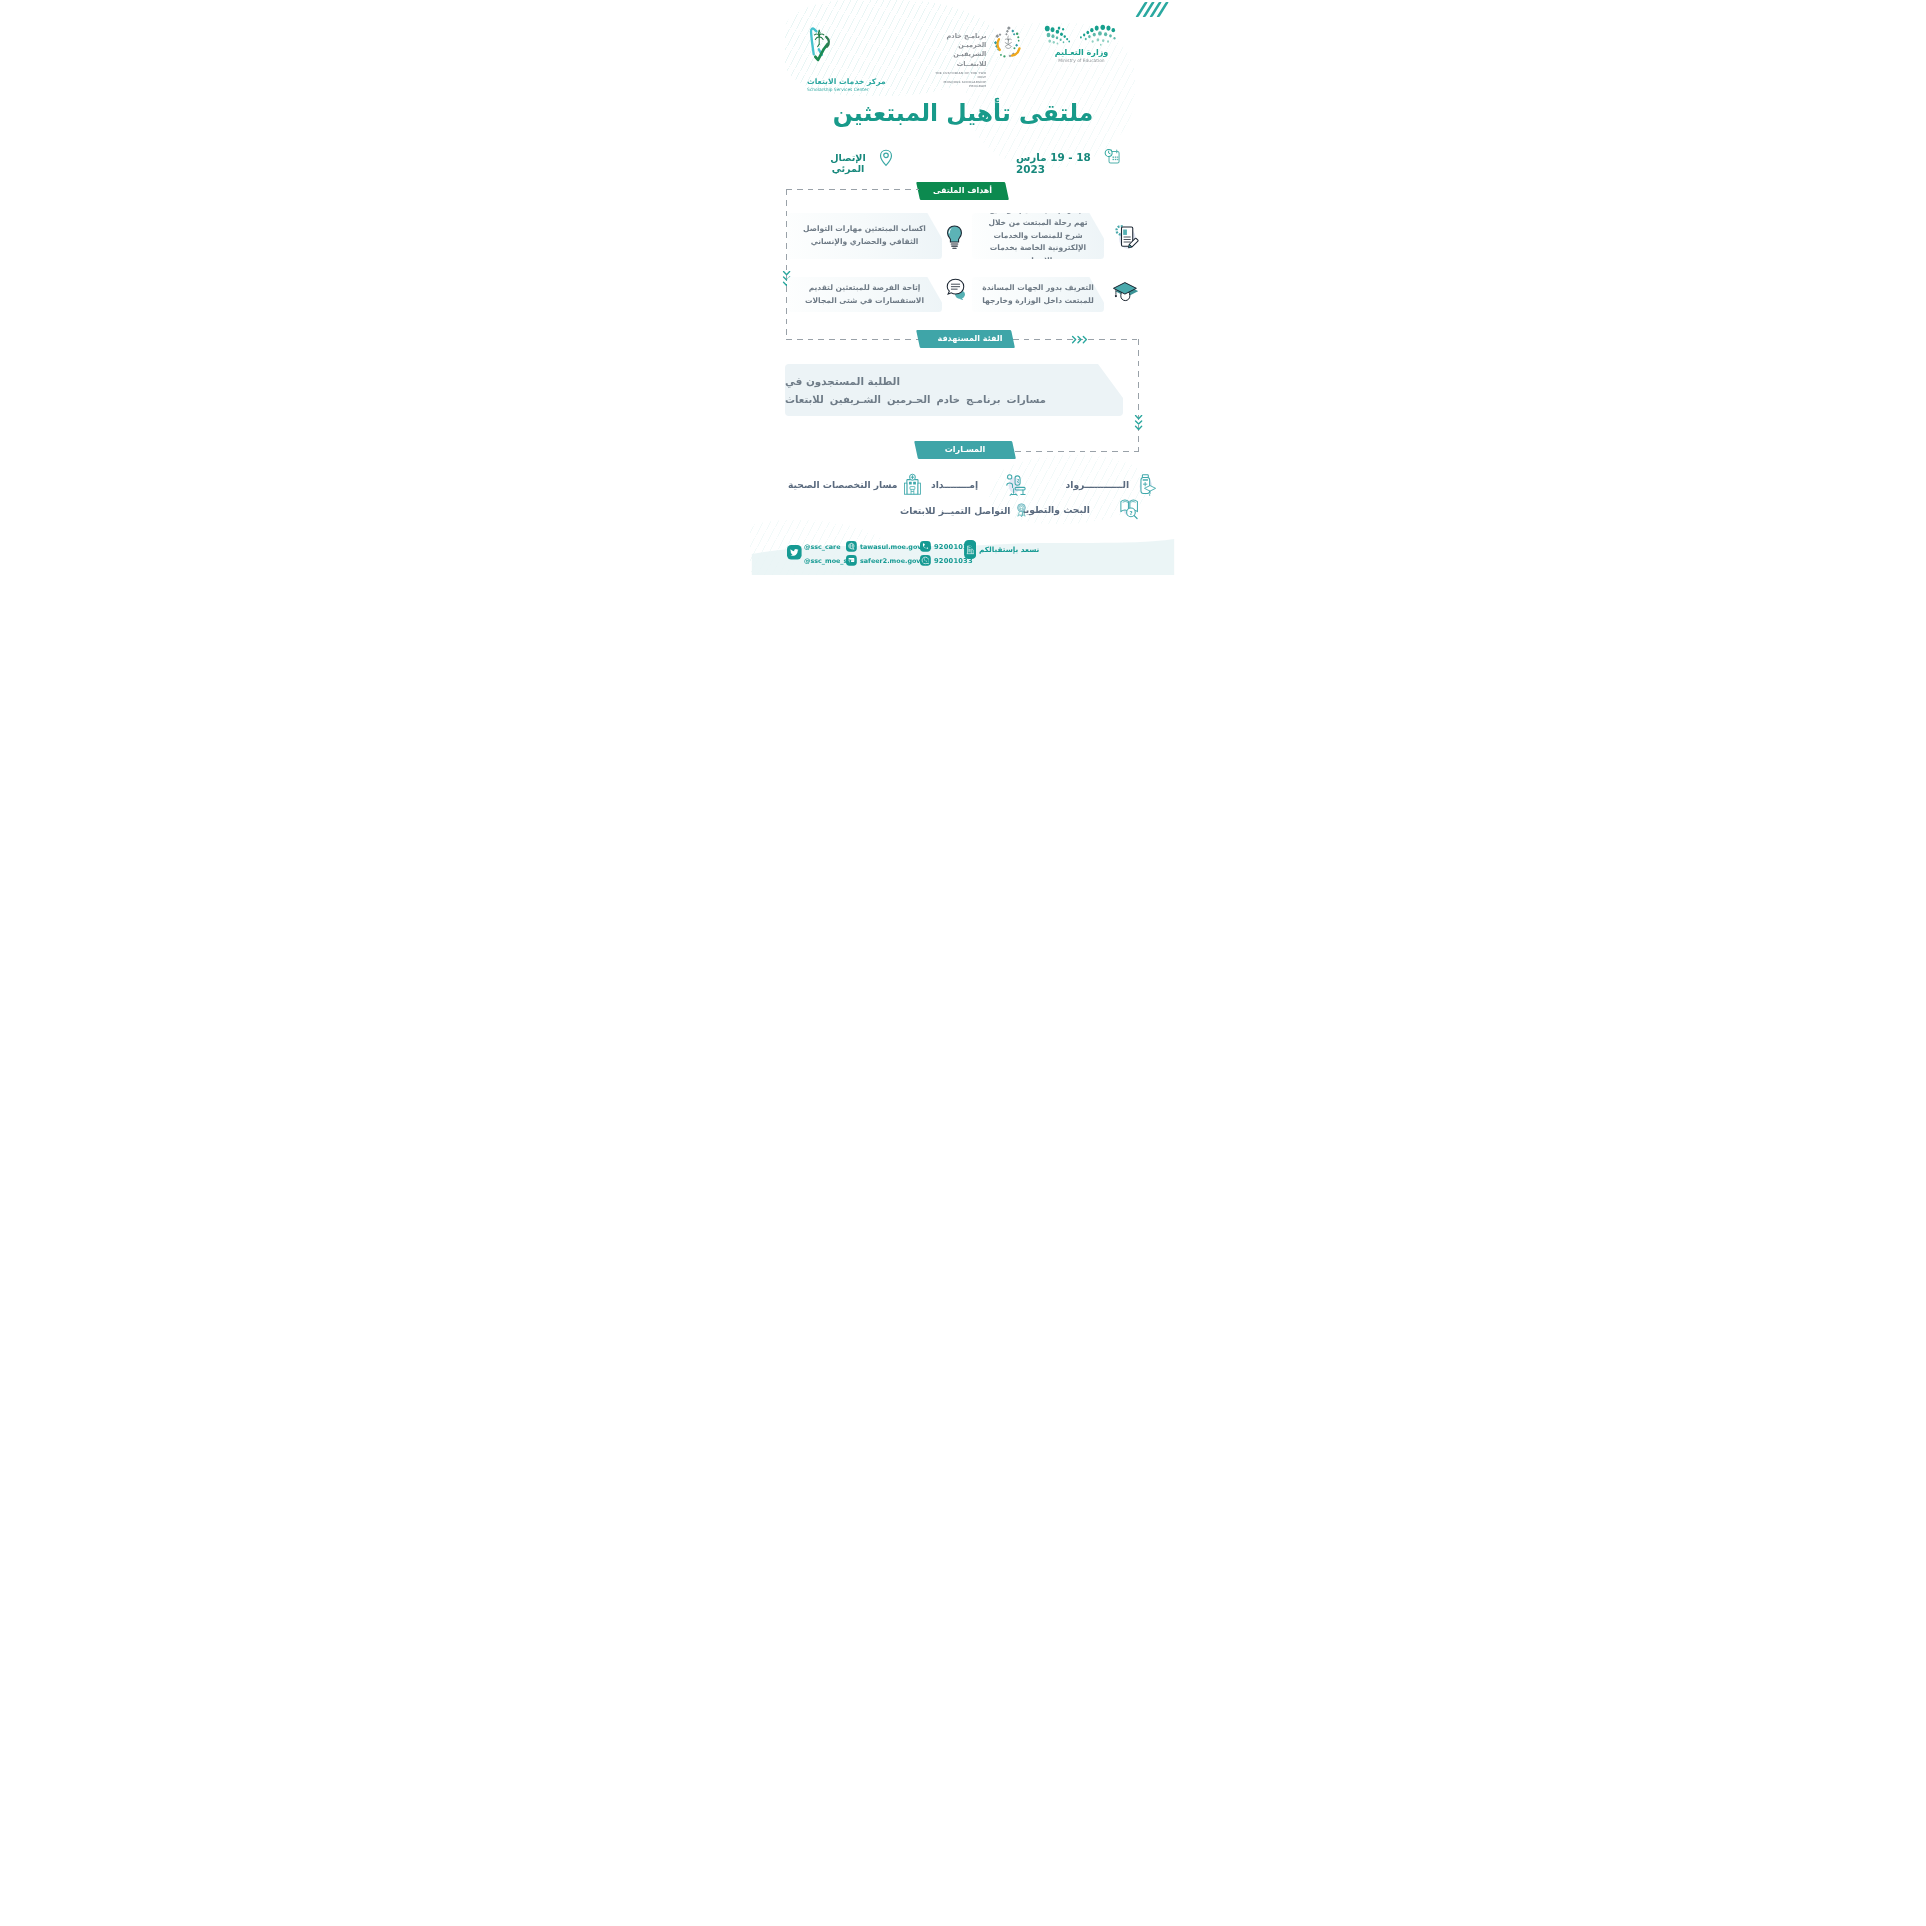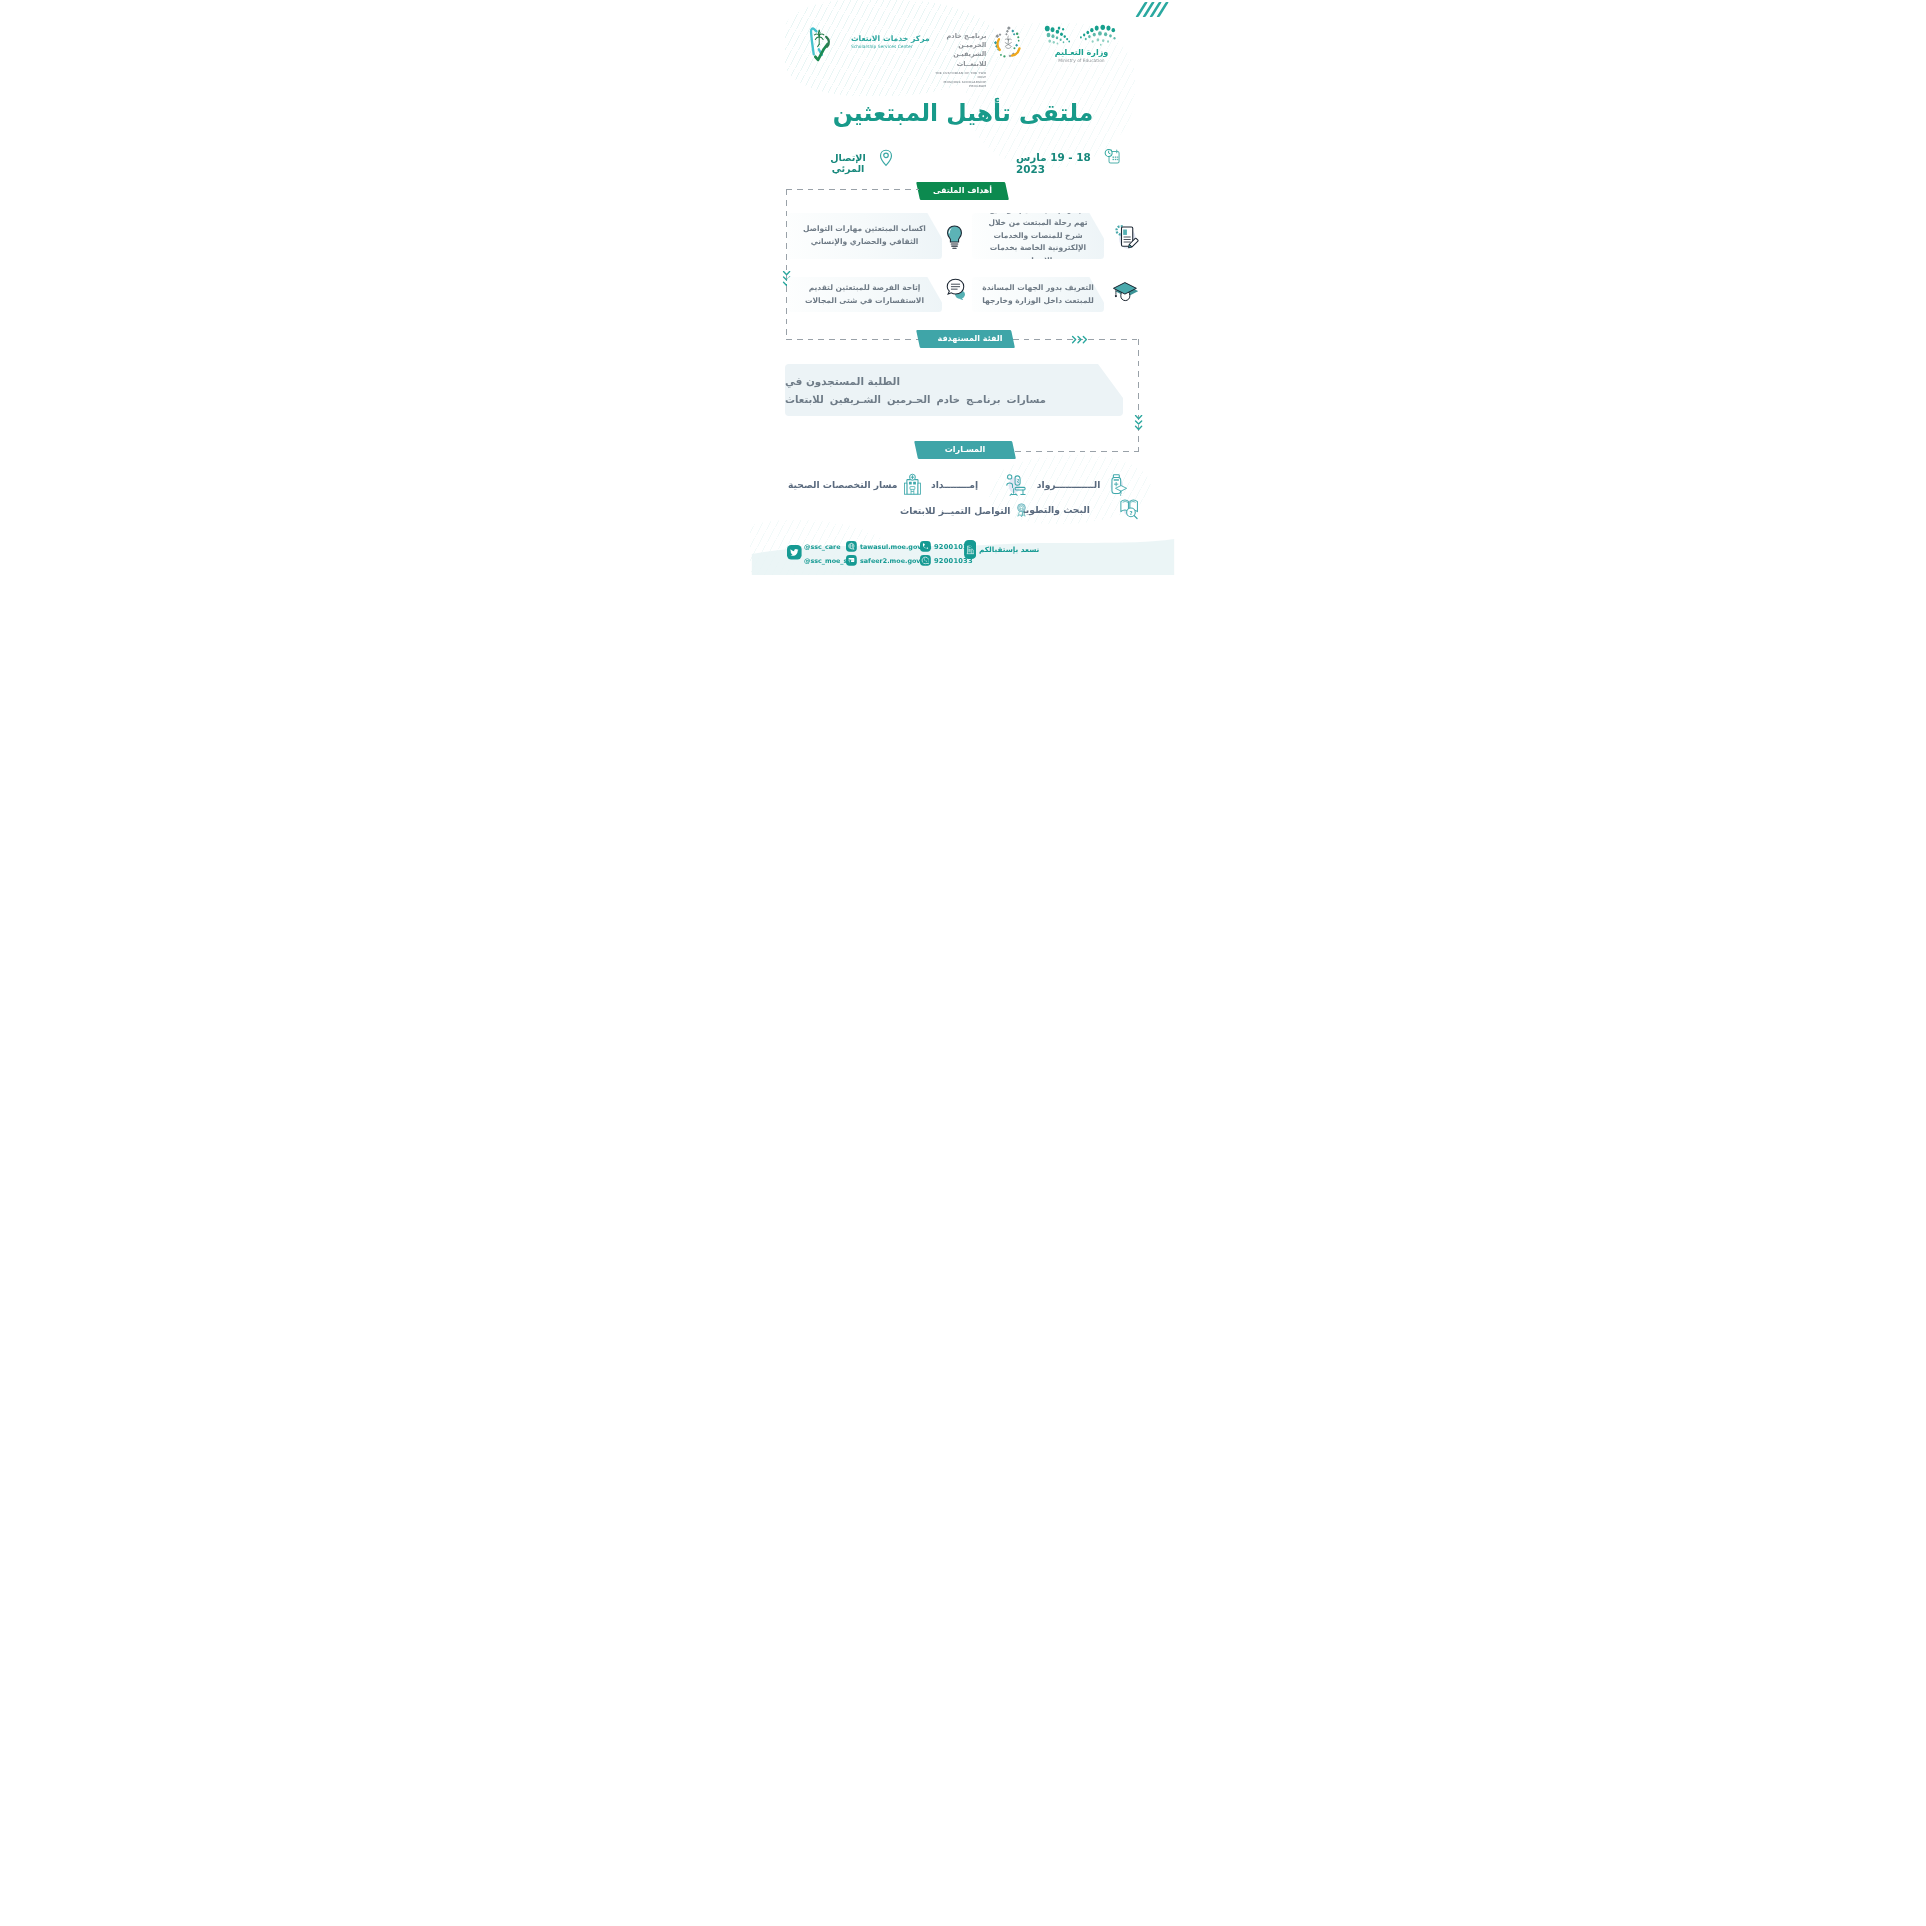--- a/index.html
+++ b/index.html
@@ -83,21 +83,21 @@
     <path d="M0,55 C200,18 420,42 640,30 C820,20 980,34 1106,16 L1106,110 L0,110 Z" fill="#e8f3f4" opacity="0.85"></path>
   </svg>
 
   <div>
     <span class="slash" style="left:390px; top:1.5px;"></span>
     <span class="slash" style="left:397px; top:1.5px;"></span>
     <span class="slash" style="left:404px; top:1.5px;"></span>
     <span class="slash" style="left:411px; top:1.5px;"></span>
   </div>
 
-  <div class="logo-box" style="left:57px; top:24px; display:flex; gap:3.9px;">
+  <div class="logo-box" style="left:57px; top:24px; display:flex; gap:3.9px;flex-direction:column;">
     <svg width="40" height="39" viewBox="0 0 100 100">
       <path d="M16,78 C13,58 10,36 9,19 C9,12 13,10 17,13 L23,19" fill="none" stroke="#45c2cd" stroke-width="6" stroke-linecap="round"></path>
       <path d="M29,65 L37,79" fill="none" stroke="#45c2cd" stroke-width="6" stroke-linecap="round"></path>
       <path d="M20,84 L27,92 L42,64 L52,51" fill="none" stroke="#1d8a52" stroke-width="7" stroke-linecap="round" stroke-linejoin="round"></path>
       <path d="M48,33 C56,40 57,50 50,58" fill="none" stroke="#2f7d52" stroke-width="6" stroke-linecap="round"></path>
       <g stroke="#1e7a45" stroke-width="2.6" stroke-linecap="round" fill="none">
         <path d="M30,52 L30,28"></path>
         <path d="M30,29 C26,25 21,25 18,28"></path>
         <path d="M30,29 C34,25 39,25 42,28"></path>
         <path d="M30,29 C27,23 28,19 30,16"></path>
@@ -332,21 +332,21 @@
 
   <div class="target-block" style="left:35px; top:364px; width:338px; height:52px;">
     <div class="t1">الطلبة المستجدون في</div>
     <div class="t2">مسارات برنامـج خادم الحـرمين الشـريفين للابتعاث</div>
   </div>
 
   <div class="banner" style="--bg:#3fa5a8; left:166px; top:441px; width:98px; z-index:1;">
     <span>المسـارات</span>
   </div>
 
-  <div class="track" style="left:272px; top:473px; width:120px; justify-content:center;">
+  <div class="track" style="left:286px; top:473px; width:120px; justify-content:flex-start;">
     <svg width="22.3" height="23" viewBox="0 0 64 66">
       <ellipse cx="34" cy="38" rx="18" ry="23" fill="#e3e7f4"></ellipse>
       <rect x="24" y="5" width="17" height="9" rx="2" fill="#ffffff" stroke="#3fa8ab" stroke-width="3"></rect>
       <rect x="20" y="13" width="25" height="46" rx="7" fill="#ffffff" stroke="#3fa8ab" stroke-width="3"></rect>
       <line x1="25" y1="20" x2="40" y2="20" stroke="#3fa8ab" stroke-width="4"></line>
       <path d="M32,27 L32,37 M27,32 L37,32" stroke="#3fa8ab" stroke-width="2.6" stroke-linecap="round"></path>
       <polygon points="46,36 62,44 46,52 30,44" fill="#ffffff" stroke="#3fa8ab" stroke-width="2.6" stroke-linejoin="round"></polygon>
       <path d="M46,52 L46,60 M46,60 C44,62 44,64 46,66" fill="none" stroke="#3fa8ab" stroke-width="2.4"></path>
     </svg>
     <span class="lbl">الــــــــــــرواد</span>

